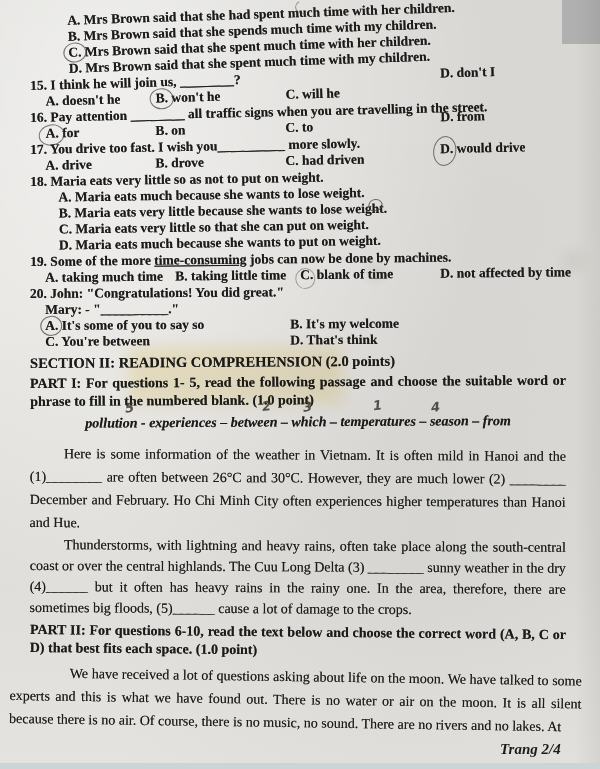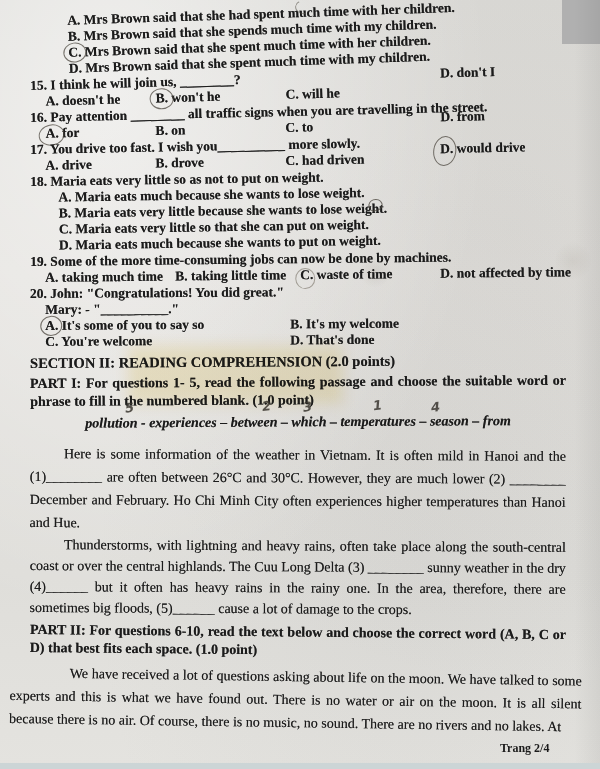--- a/index.html
+++ b/index.html
@@ -46,21 +46,21 @@
   .rel{position:relative;}
   .qblock{position:relative;}
   .abc{padding-left:15px;white-space:nowrap;}
   .cA{display:inline-block;width:110px;}
   .cB{display:inline-block;width:130px;}
   .q19row .cA{width:130px;}
   .q19row .cB{width:125px;}
   .w245{display:inline-block;width:245px;}
   .dopt{position:absolute;left:410px;white-space:nowrap;}
   .d15{top:-1px;}.d16{top:9px;}.d17{top:7px;}.d19{top:0;}
-  .emph{}
+  .emph{text-decoration:underline;}
 
   .circ{position:absolute;border:1.5px solid rgba(75,70,62,0.75);border-radius:50%;pointer-events:none;}
   .c14{left:-5px;top:-2px;width:21px;height:18px;transform:rotate(-6deg);}
   .c15{left:-6px;top:-2px;width:22px;height:19px;transform:rotate(4deg);}
   .c16{left:-7px;top:-1px;width:24px;height:19px;transform:rotate(-10deg);}
   .c17{left:-7px;top:-5px;width:21px;height:28px;transform:rotate(10deg);border-width:1.7px;}
   .c19{left:-5px;top:1px;width:18px;height:19px;border-color:rgba(110,102,90,0.55);}
   .c20{left:-5px;top:-2px;width:20px;height:18px;transform:rotate(-5deg);}
   .minicirc{position:absolute;left:338px;top:-2px;width:12px;height:10px;
     border:1.3px solid rgba(75,70,62,0.8);border-radius:55% 65% 50% 45%;transform:rotate(-18deg);}
@@ -79,21 +79,21 @@
   .hw3{left:273px;top:-15px;}
   .hw4{left:343px;top:-16px;}
   .hw5{left:401px;top:-14px;}
 
   .para{font-size:14px;line-height:23px;text-align:justify;text-indent:34px;margin:0;}
   .p1{margin-top:8px;}
   .p2{line-height:21px;}
   .p3{margin:4px -16px 0 -20px;text-indent:60px;line-height:23px;}
   .part2{margin-top:3px;}
 
-  .footer{position:absolute;left:500px;top:741px;font-size:12px;font-weight:bold;z-index:1;}
+  .footer{position:absolute;left:500px;top:741px;font-size:15px;font-weight:bold;z-index:1;font-style:italic;}
 
   .watermark{position:absolute;left:138px;top:336px;z-index:2;pointer-events:none;
     font-family:"DejaVu Sans",sans-serif;font-weight:bold;font-size:62px;letter-spacing:2px;
     color:rgba(219,116,106,0.40);mix-blend-mode:multiply;text-shadow:none;}
   .wm-tint{position:absolute;left:128px;top:346px;width:215px;height:58px;z-index:2;
     background:rgba(238,212,120,0.30);filter:blur(7px);mix-blend-mode:multiply;pointer-events:none;}
 </style>
 </head>
 <body>
 
@@ -151,33 +151,33 @@
       <div><span>18. Maria eats very little so as not to put on weight.</span></div>
       <div class="ind28"><span>A. Maria eats much because she wants to lose weight.</span></div>
       <div class="ind28 rel"><span>B. Maria eats very little because she wants to lose weight.</span><i class="minicirc"></i></div>
       <div class="ind28"><span>C. Maria eats very little so that she can put on weight.</span></div>
       <div class="ind28"><span>D. Maria eats much because she wants to put on weight.</span></div>
     </div>
 
     <div class="mc qblock rot-f">
       <div><span>19. Some of the more </span><span class="emph">time-consuming</span><span> jobs can now be done by machines.</span></div>
       <div class="abc q19row rel">
-        <span class="cA"><span>A. taking much time</span></span><span class="cB"><span>B. taking little time</span></span><span class="rel"><i class="circ c19"></i><span>C. waste of time</span></span>
+        <span class="cA"><span>A. taking much time</span></span><span class="cB"><span>B. taking little time</span></span><span class="rel"><i class="circ c19"></i><span>C. blank of time</span></span>
         <span class="dopt d19"><span>D. not affected by time</span></span>
       </div>
     </div>
 
     <div class="mc rot-g">
       <div><span>20. John: "Congratulations! You did great."</span></div>
       <div class="ind15"><span>Mary: - "__________."</span></div>
       <div class="ind15">
         <span class="w245 rel"><i class="circ c20"></i><span>A. It's some of you to say so</span></span><span><span>B. It's my welcome</span></span>
       </div>
       <div class="ind15">
-        <span class="w245"><span>C. You're welcome</span></span><span><span>D. That's done</span></span>
+        <span class="w245"><span>C. You're between</span></span><span><span>D. That's think</span></span>
       </div>
     </div>
 
     <div class="sec-head rot-g">SECTION II: READING COMPREHENSION (2.0 points)</div>
     <div class="part-head rot-g">PART I: For questions 1- 5, read the following passage and choose the suitable word or phrase to fill in the numbered blank. (1.0 point)</div>
 
     <div class="wordbank rot-g">
       <span class="hw hw1">5</span>
       <span class="hw hw2">2</span>
       <span class="hw hw3">3</span>

